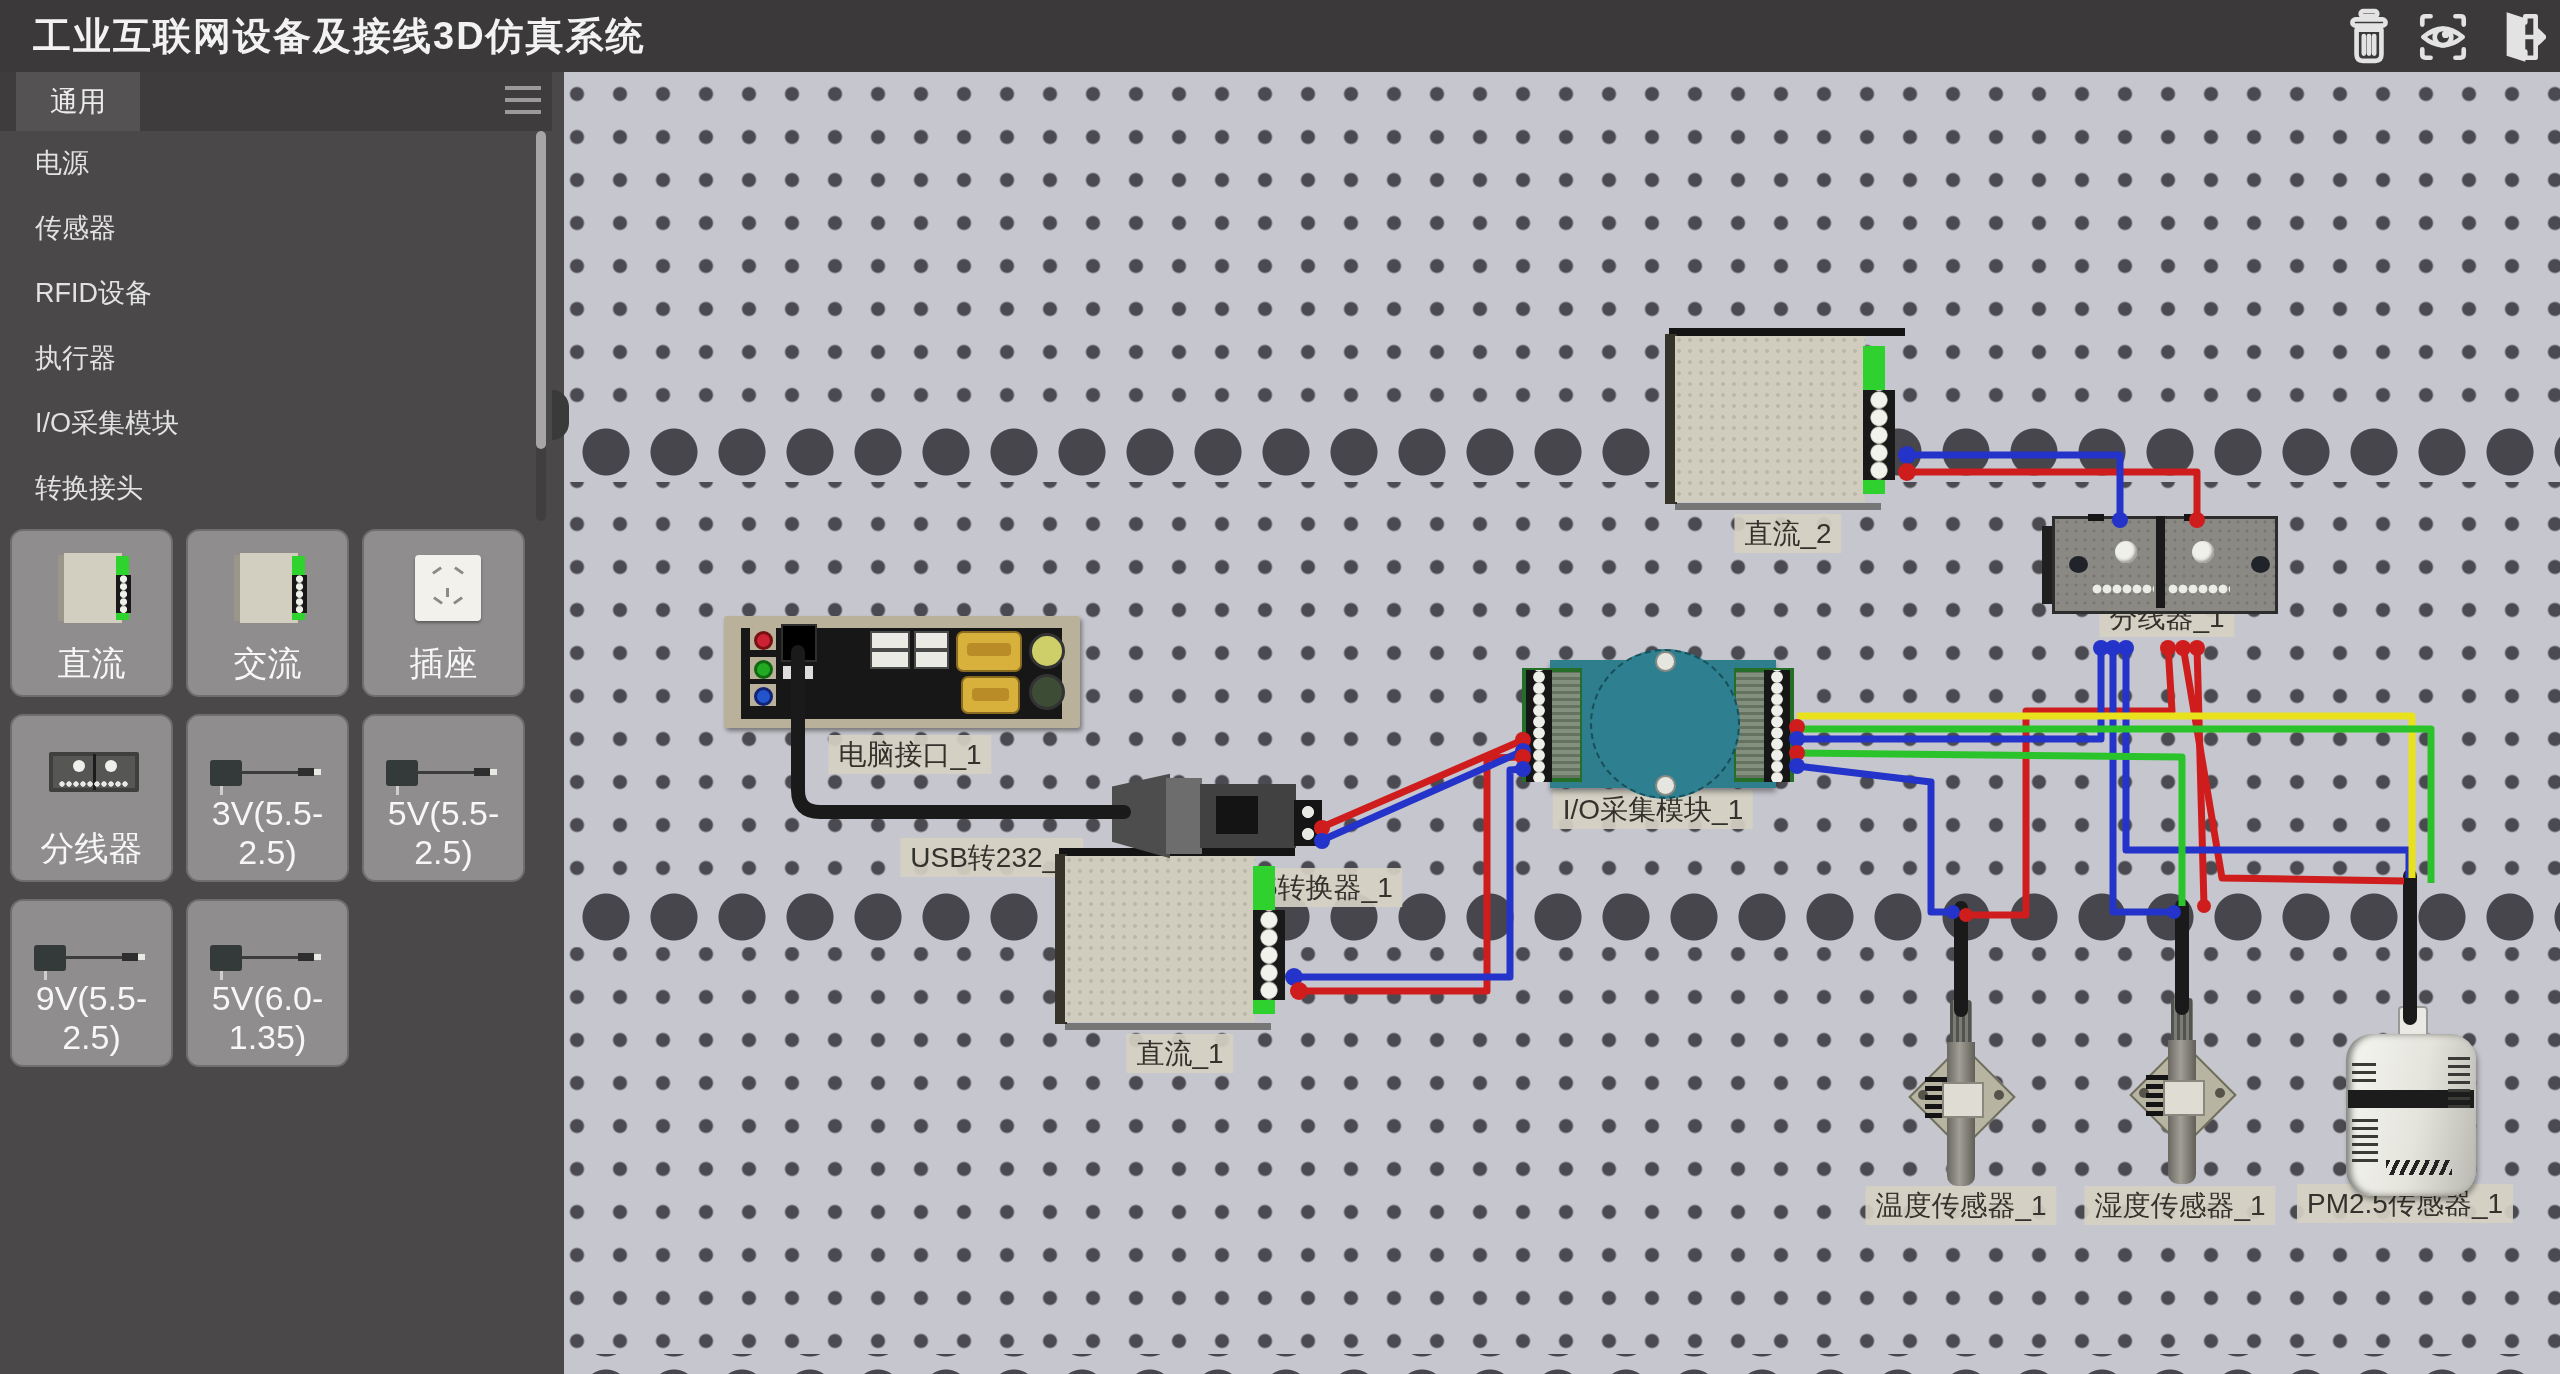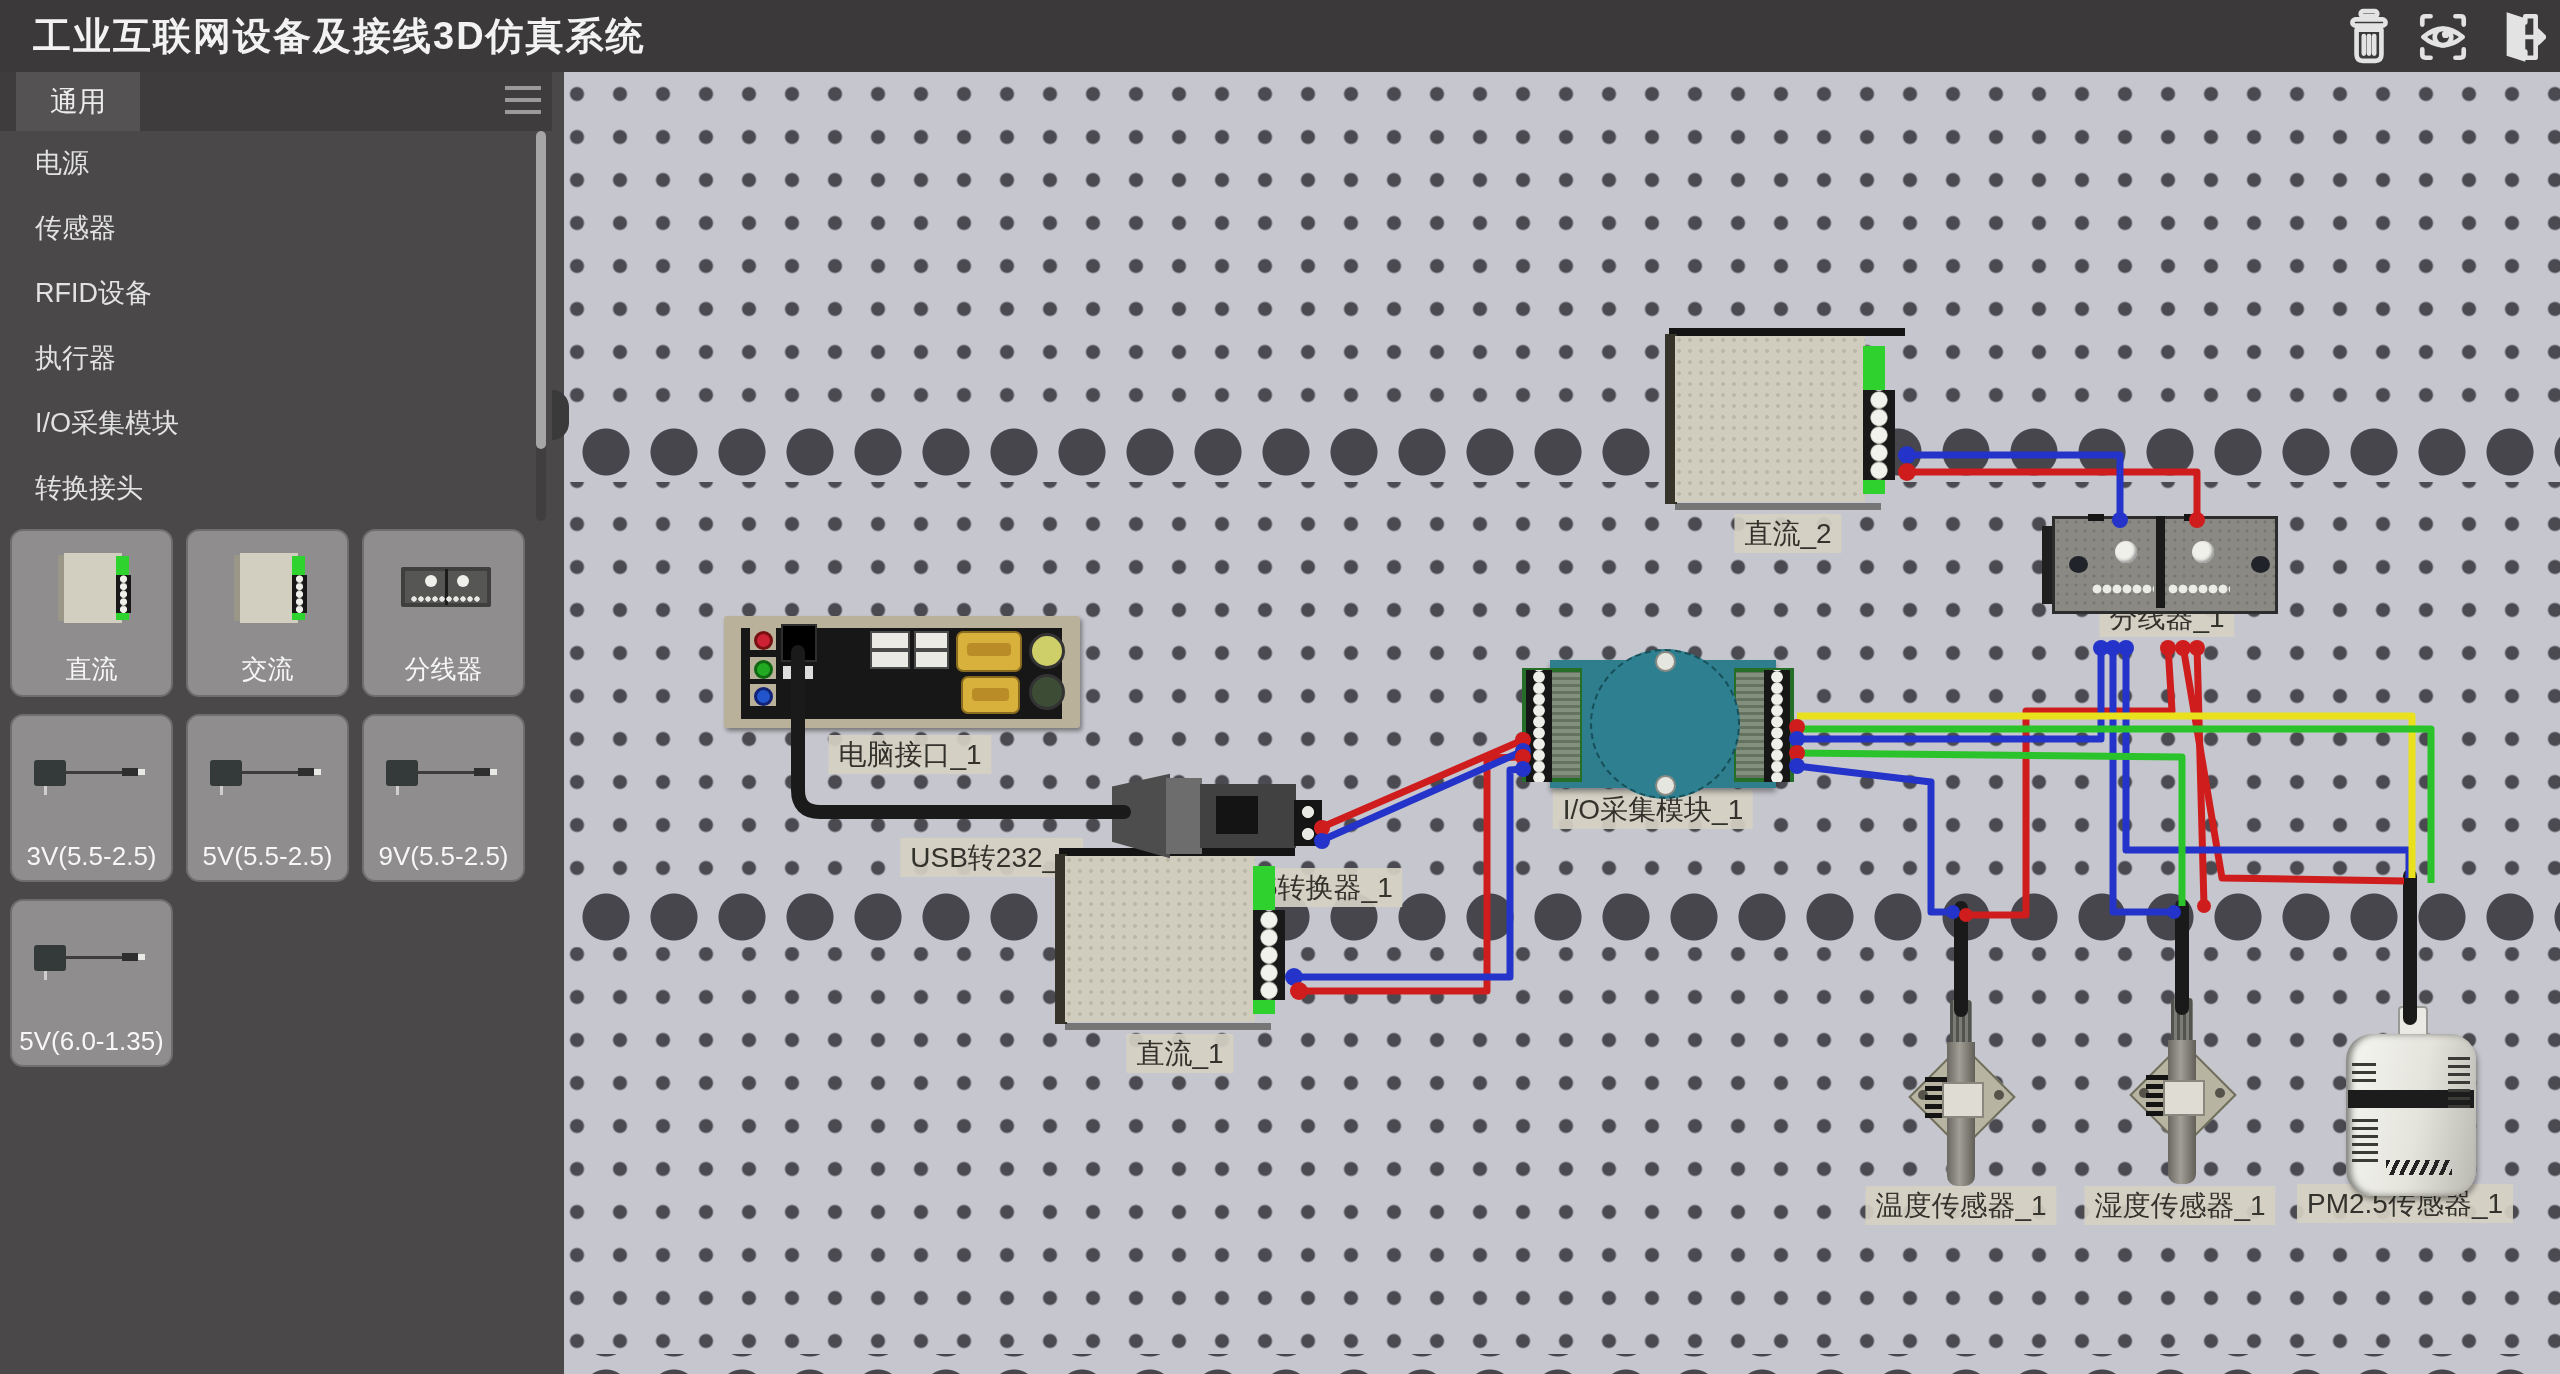--- a/index.html
+++ b/index.html
@@ -21,21 +21,21 @@
   #menu{position:absolute;left:0;top:59px;width:552px;}
   .mitem{height:65px;line-height:65px;padding-left:35px;color:#e2e2e2;font-size:27px;cursor:pointer;}
   #sscroll{position:absolute;left:536px;top:59px;width:10px;height:390px;background:#403e3e;border-radius:5px;}
   #sscroll .thumb{position:absolute;left:0;top:0;width:10px;height:318px;background:#a6a6a6;border-radius:5px;}
   #collapse-handle{position:absolute;left:552px;top:390px;width:17px;height:50px;background:#3a3a3a;
        border-radius:0 25px 25px 0;z-index:11;cursor:pointer;}
   
   #palette{position:absolute;left:10px;top:457px;width:532px;display:grid;
        grid-template-columns:163px 163px 163px;grid-auto-rows:168px;gap:17px 13px;}
   .card{position:relative;background:#8f8d8d;border:2px solid #6f6d6d;border-radius:13px;cursor:pointer;}
-  .card .clabel{position:absolute;left:0;bottom:8px;width:100%;text-align:center;color:#f7f7f7;font-size:26px;}
+  .card .clabel{position:absolute;left:0;bottom:8px;width:100%;text-align:center;color:#f7f7f7;font-size:34px;}
   .cgfx{position:absolute;left:0;top:0;width:100%;height:118px;}
   
   .g-board{position:absolute;left:46px;top:22px;width:78px;height:72px;}
   .g-board .b1{position:absolute;left:0;top:2px;width:8px;height:66px;background:#9a9788;}
   .g-board .b2{position:absolute;left:6px;top:0;width:58px;height:70px;background:#d2cfc0;}
   .g-board .b3{position:absolute;left:58px;top:3px;width:13px;height:64px;background:#2ed32e;}
   .g-board .b4{position:absolute;left:58px;top:22px;width:15px;height:38px;background:#181818;
       background-image:radial-gradient(circle at 7.5px 4px,#f0f0ea 3.2px,transparent 4px);background-size:15px 7.6px;}
   .g-socket{position:absolute;left:51px;top:24px;width:66px;height:66px;background:#f2f1ec;
       border-radius:4px;box-shadow:0 2px 3px rgba(0,0,0,.35);}
@@ -428,20 +428,32 @@
               <div class="b1"></div>
               <div class="b2"></div>
               <div class="b3"></div>
               <div class="b4"></div>
             </div>
         </div>
         <div class="clabel">交流</div>
       </div>
       <div class="card">
         <div class="cgfx">
+          <div class="g-socket">
+              <i class="s1"></i>
+              <i class="s2"></i>
+              <i class="s3"></i>
+              <i class="s4"></i>
+              <i class="s5"></i>
+            </div>
+        </div>
+        <div class="clabel">插座</div>
+      </div>
+      <div class="card">
+        <div class="cgfx">
           <div class="g-split">
               <div class="f"></div>
               <div class="k1"></div>
               <div class="k2"></div>
               <div class="v"></div>
               <div class="d"></div>
             </div>
         </div>
         <div class="clabel">分线器</div>
       </div>

